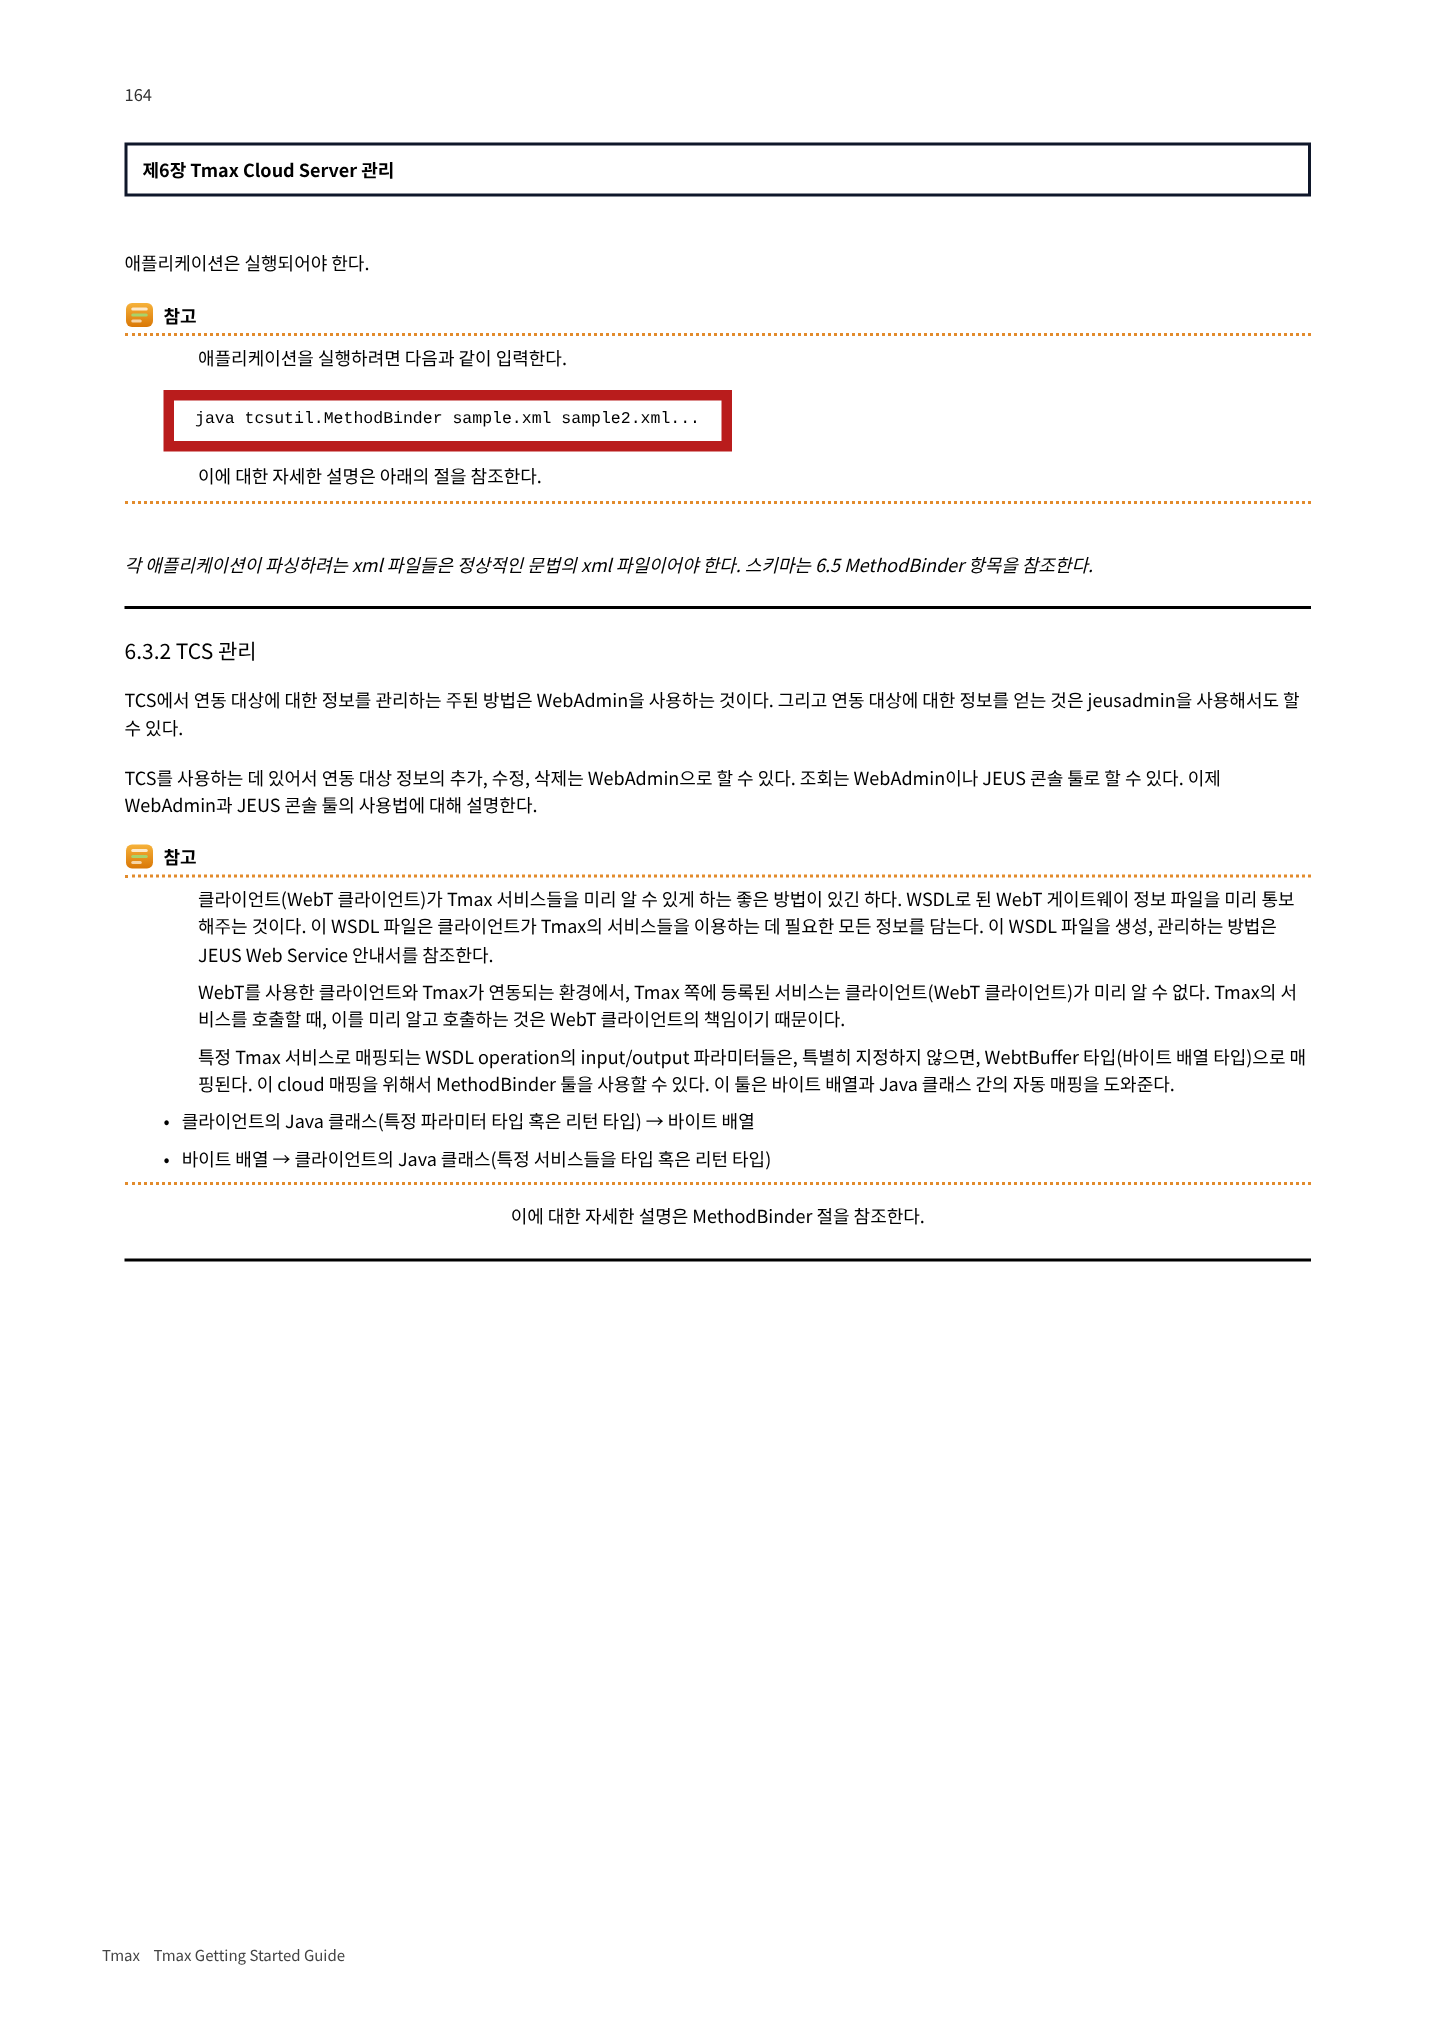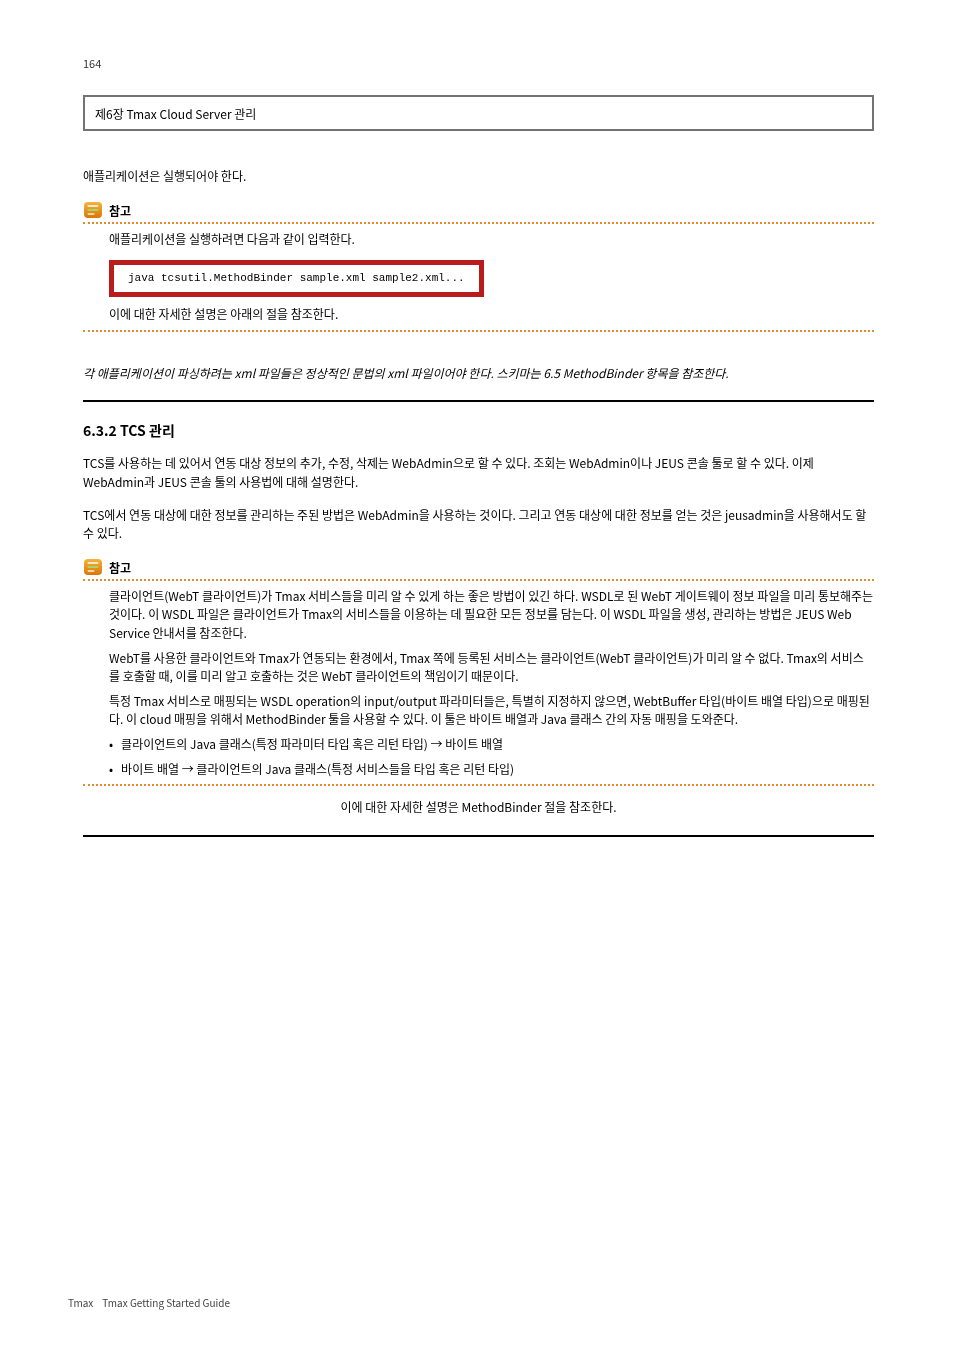--- a/index.html
+++ b/index.html
@@ -17,24 +17,24 @@
     position: relative;
     height: 100%;
     border-radius: 21px;
   }
   .page-num {
     font-size: 11px;
     color: #333;
     margin-bottom: 24px;
   }
   .chapter-box {
-    border: 2px solid #737373;
+    border: 2px solid #0f172a;
     padding: 8px 10px 7px 10px;
     font-size: 12px;
-    font-weight: 400;
+    font-weight: 700;
     margin-bottom: 36px;
   }
   .para {
     font-size: 12px;
     line-height: 1.55;
     margin-bottom: 14px;
   }
   .note-open, .note-close {
     border-bottom: 2px dotted #e28b2c;
     height: 2px;
@@ -63,38 +63,38 @@
   .note-inner-open {
     height: 2px;
     border-bottom: 2px dotted #e28b2c;
     margin: 0 0 6px 0;
   }
   .note-body {
     margin-left: 26px;
     font-size: 12px;
     line-height: 1.55;
   }
-  .note-body p { margin-bottom: 6px; }
+  .note-body p { margin-bottom: 6px; margin-left: 23px; }
   .code-box {
     display: inline-block;
-    border: 5px solid #b91c1c;
+    border: 7px solid #b91c1c;
     padding: 5px 14px 5px 14px;
     font-family: "Courier New", monospace;
     font-size: 11px;
     white-space: pre;
     margin: 6px 0 8px 0;
   }
   .section-divider {
     border: none;
     border-top: 2px solid #000;
     margin: 18px 0 10px 0;
   }
   .h2 {
     font-size: 14px;
-    font-weight: 700;
+    font-weight: 400;
     margin: 18px 0 14px 0;
   }
   .footer {
     position: absolute;
     left: 68px;
     bottom: 40px;
     font-size: 10px;
     color: #444;
   }
   .bullet-line {
@@ -142,22 +142,22 @@
     </div>
     <div class="note-close"></div>
   </div>
 
   <div class="para" style="margin-top:32px;font-style:italic;">각 애플리케이션이 파싱하려는 xml 파일들은 정상적인 문법의 xml 파일이어야 한다. 스키마는 6.5 MethodBinder 항목을 참조한다.</div>
 
   <hr class="section-divider">
 
   <div class="h2">6.3.2  TCS 관리</div>
 
+  <div class="para">TCS에서 연동 대상에 대한 정보를 관리하는 주된 방법은 WebAdmin을 사용하는 것이다. 그리고 연동 대상에 대한 정보를 얻는 것은 jeusadmin을 사용해서도 할 수 있다.</div>
   <div class="para">TCS를 사용하는 데 있어서 연동 대상 정보의 추가, 수정, 삭제는 WebAdmin으로 할 수 있다. 조회는 WebAdmin이나 JEUS 콘솔 툴로 할 수 있다. 이제 WebAdmin과 JEUS 콘솔 툴의 사용법에 대해 설명한다.</div>
-  <div class="para">TCS에서 연동 대상에 대한 정보를 관리하는 주된 방법은 WebAdmin을 사용하는 것이다. 그리고 연동 대상에 대한 정보를 얻는 것은 jeusadmin을 사용해서도 할 수 있다.</div>
 
   <div class="note-block">
     <div class="note-header">
       <span class="note-icon">
         <svg viewBox="0 0 20 20" width="20" height="20">
           <rect x="1" y="2" width="18" height="16" rx="4" fill="url(#g1)"></rect>
           <rect x="4.5" y="5" width="11" height="2" rx="1" fill="#fff6e6" opacity="0.85"></rect>
           <rect x="4.5" y="9" width="11" height="2" rx="1" fill="#a9d36a"></rect>
           <rect x="4.5" y="13" width="7" height="2" rx="1" fill="#fff6e6" opacity="0.7"></rect>
         </svg>

